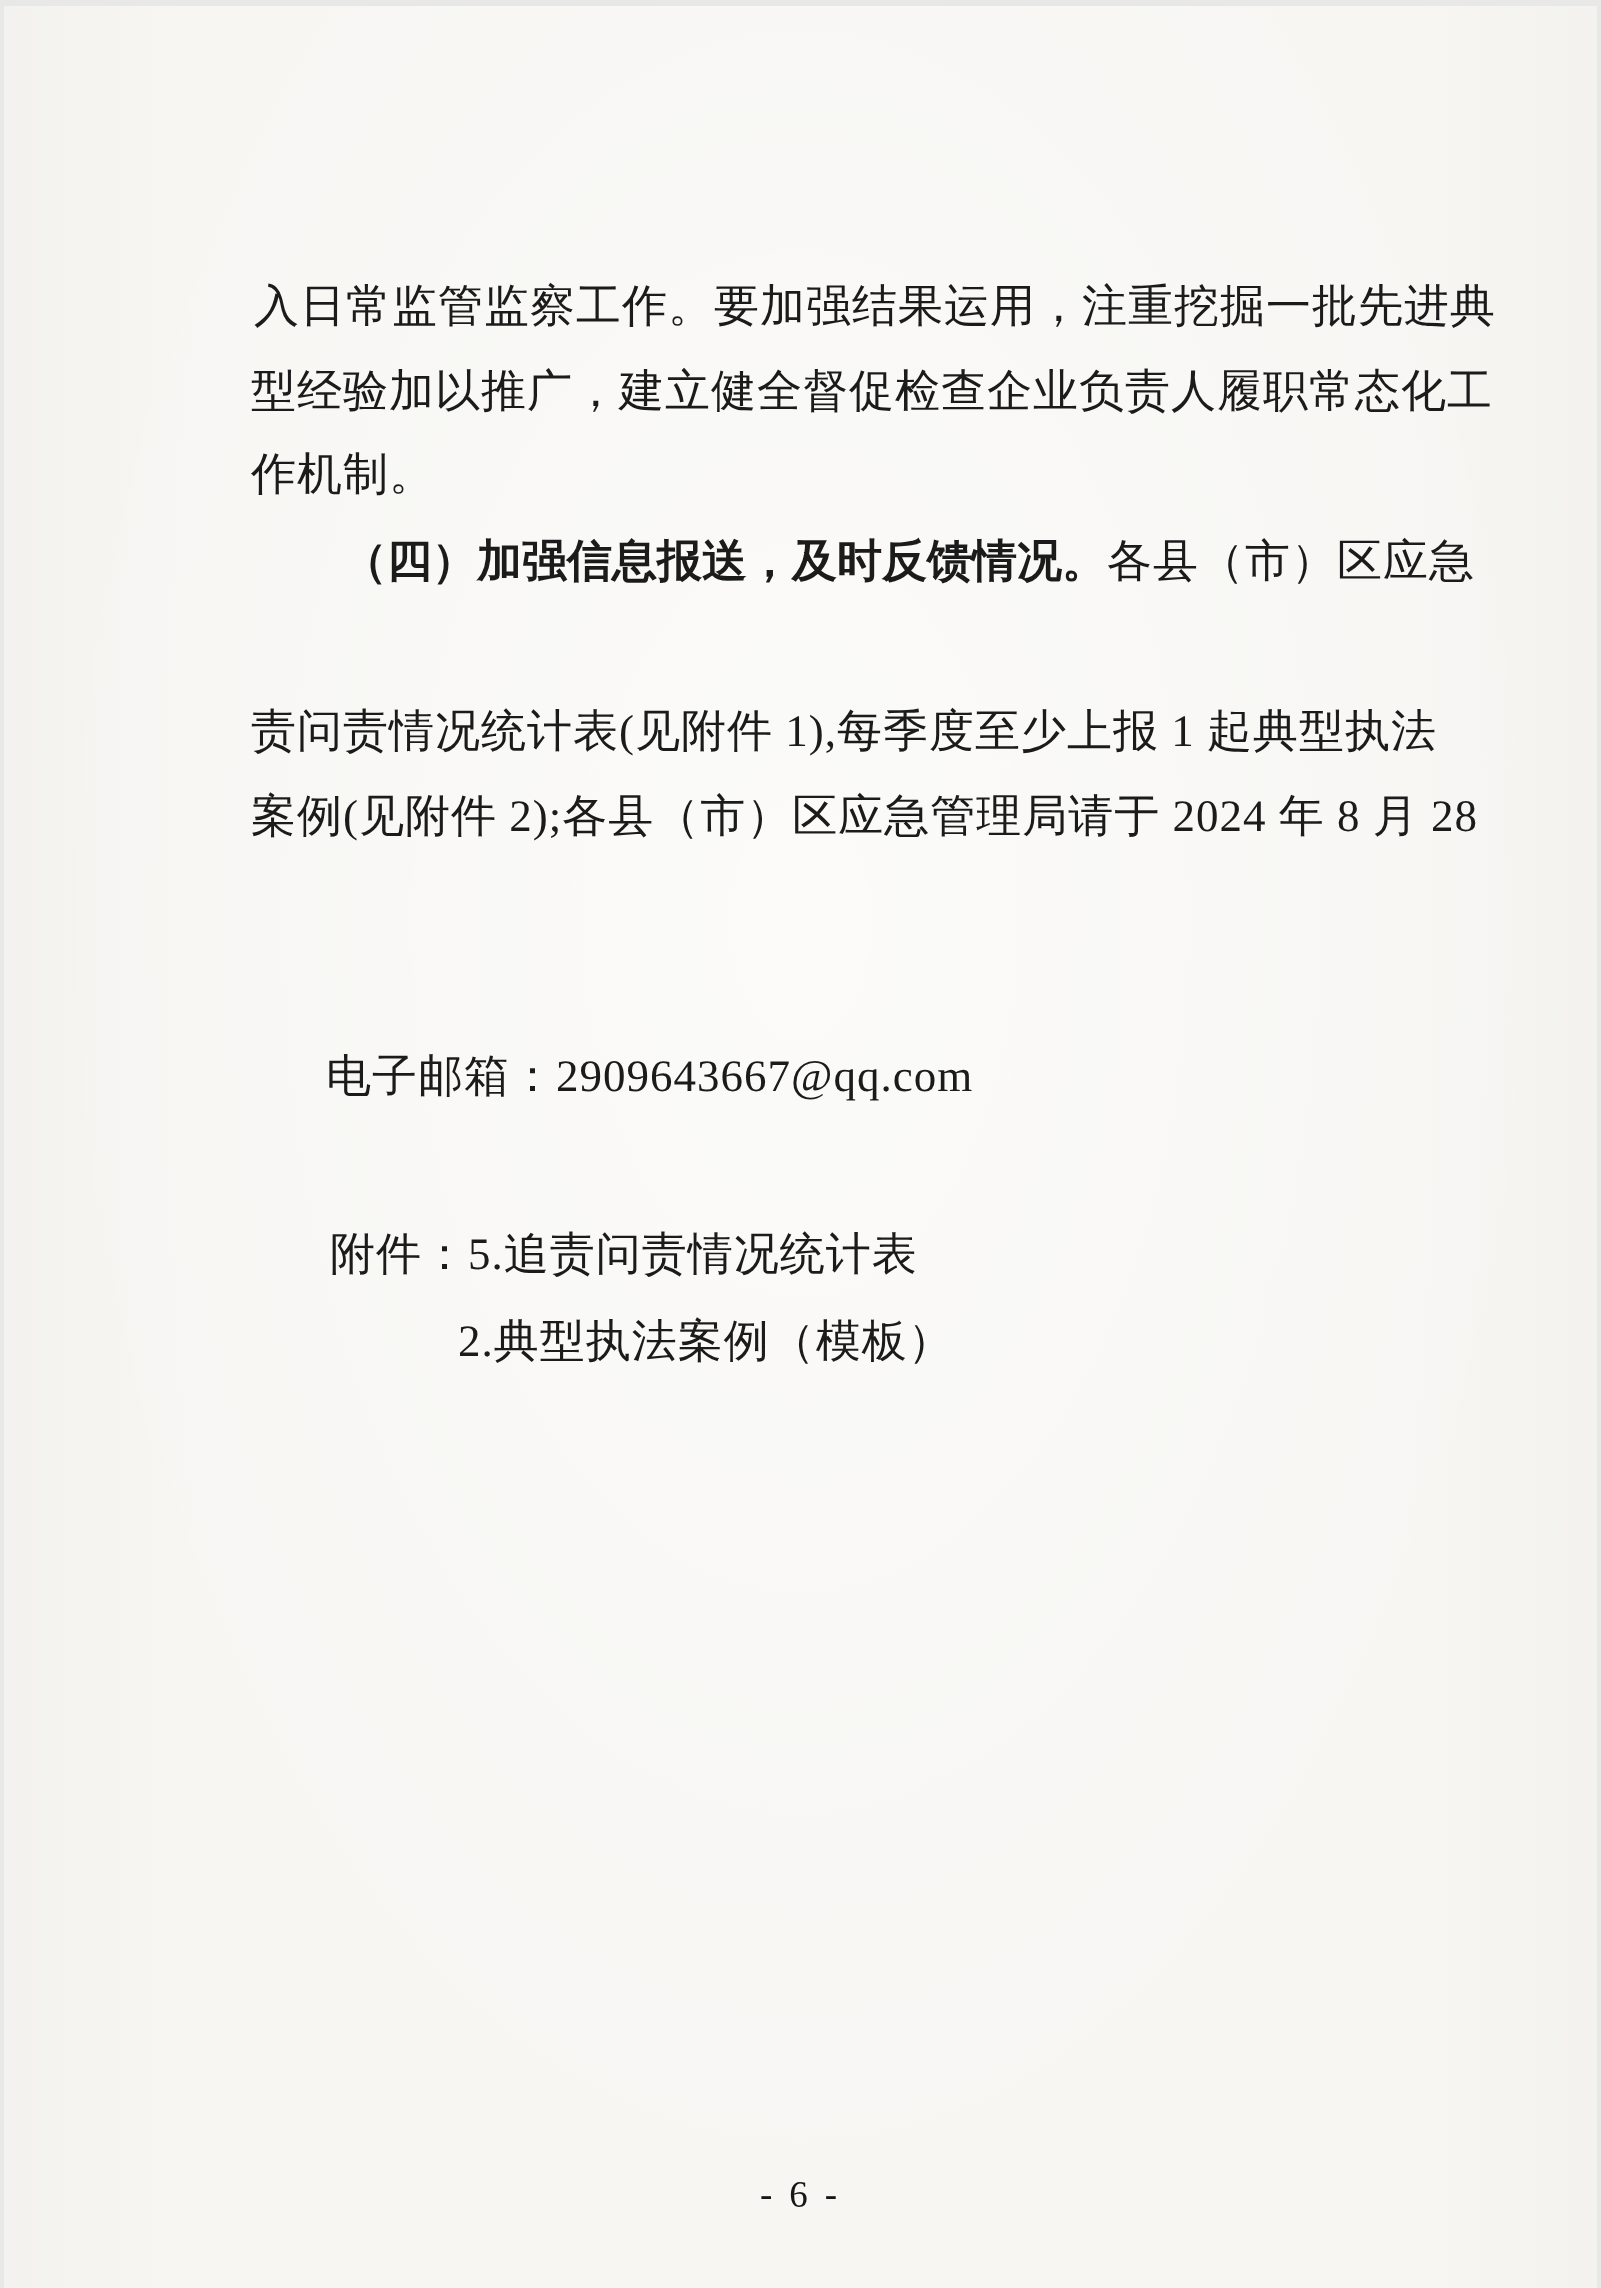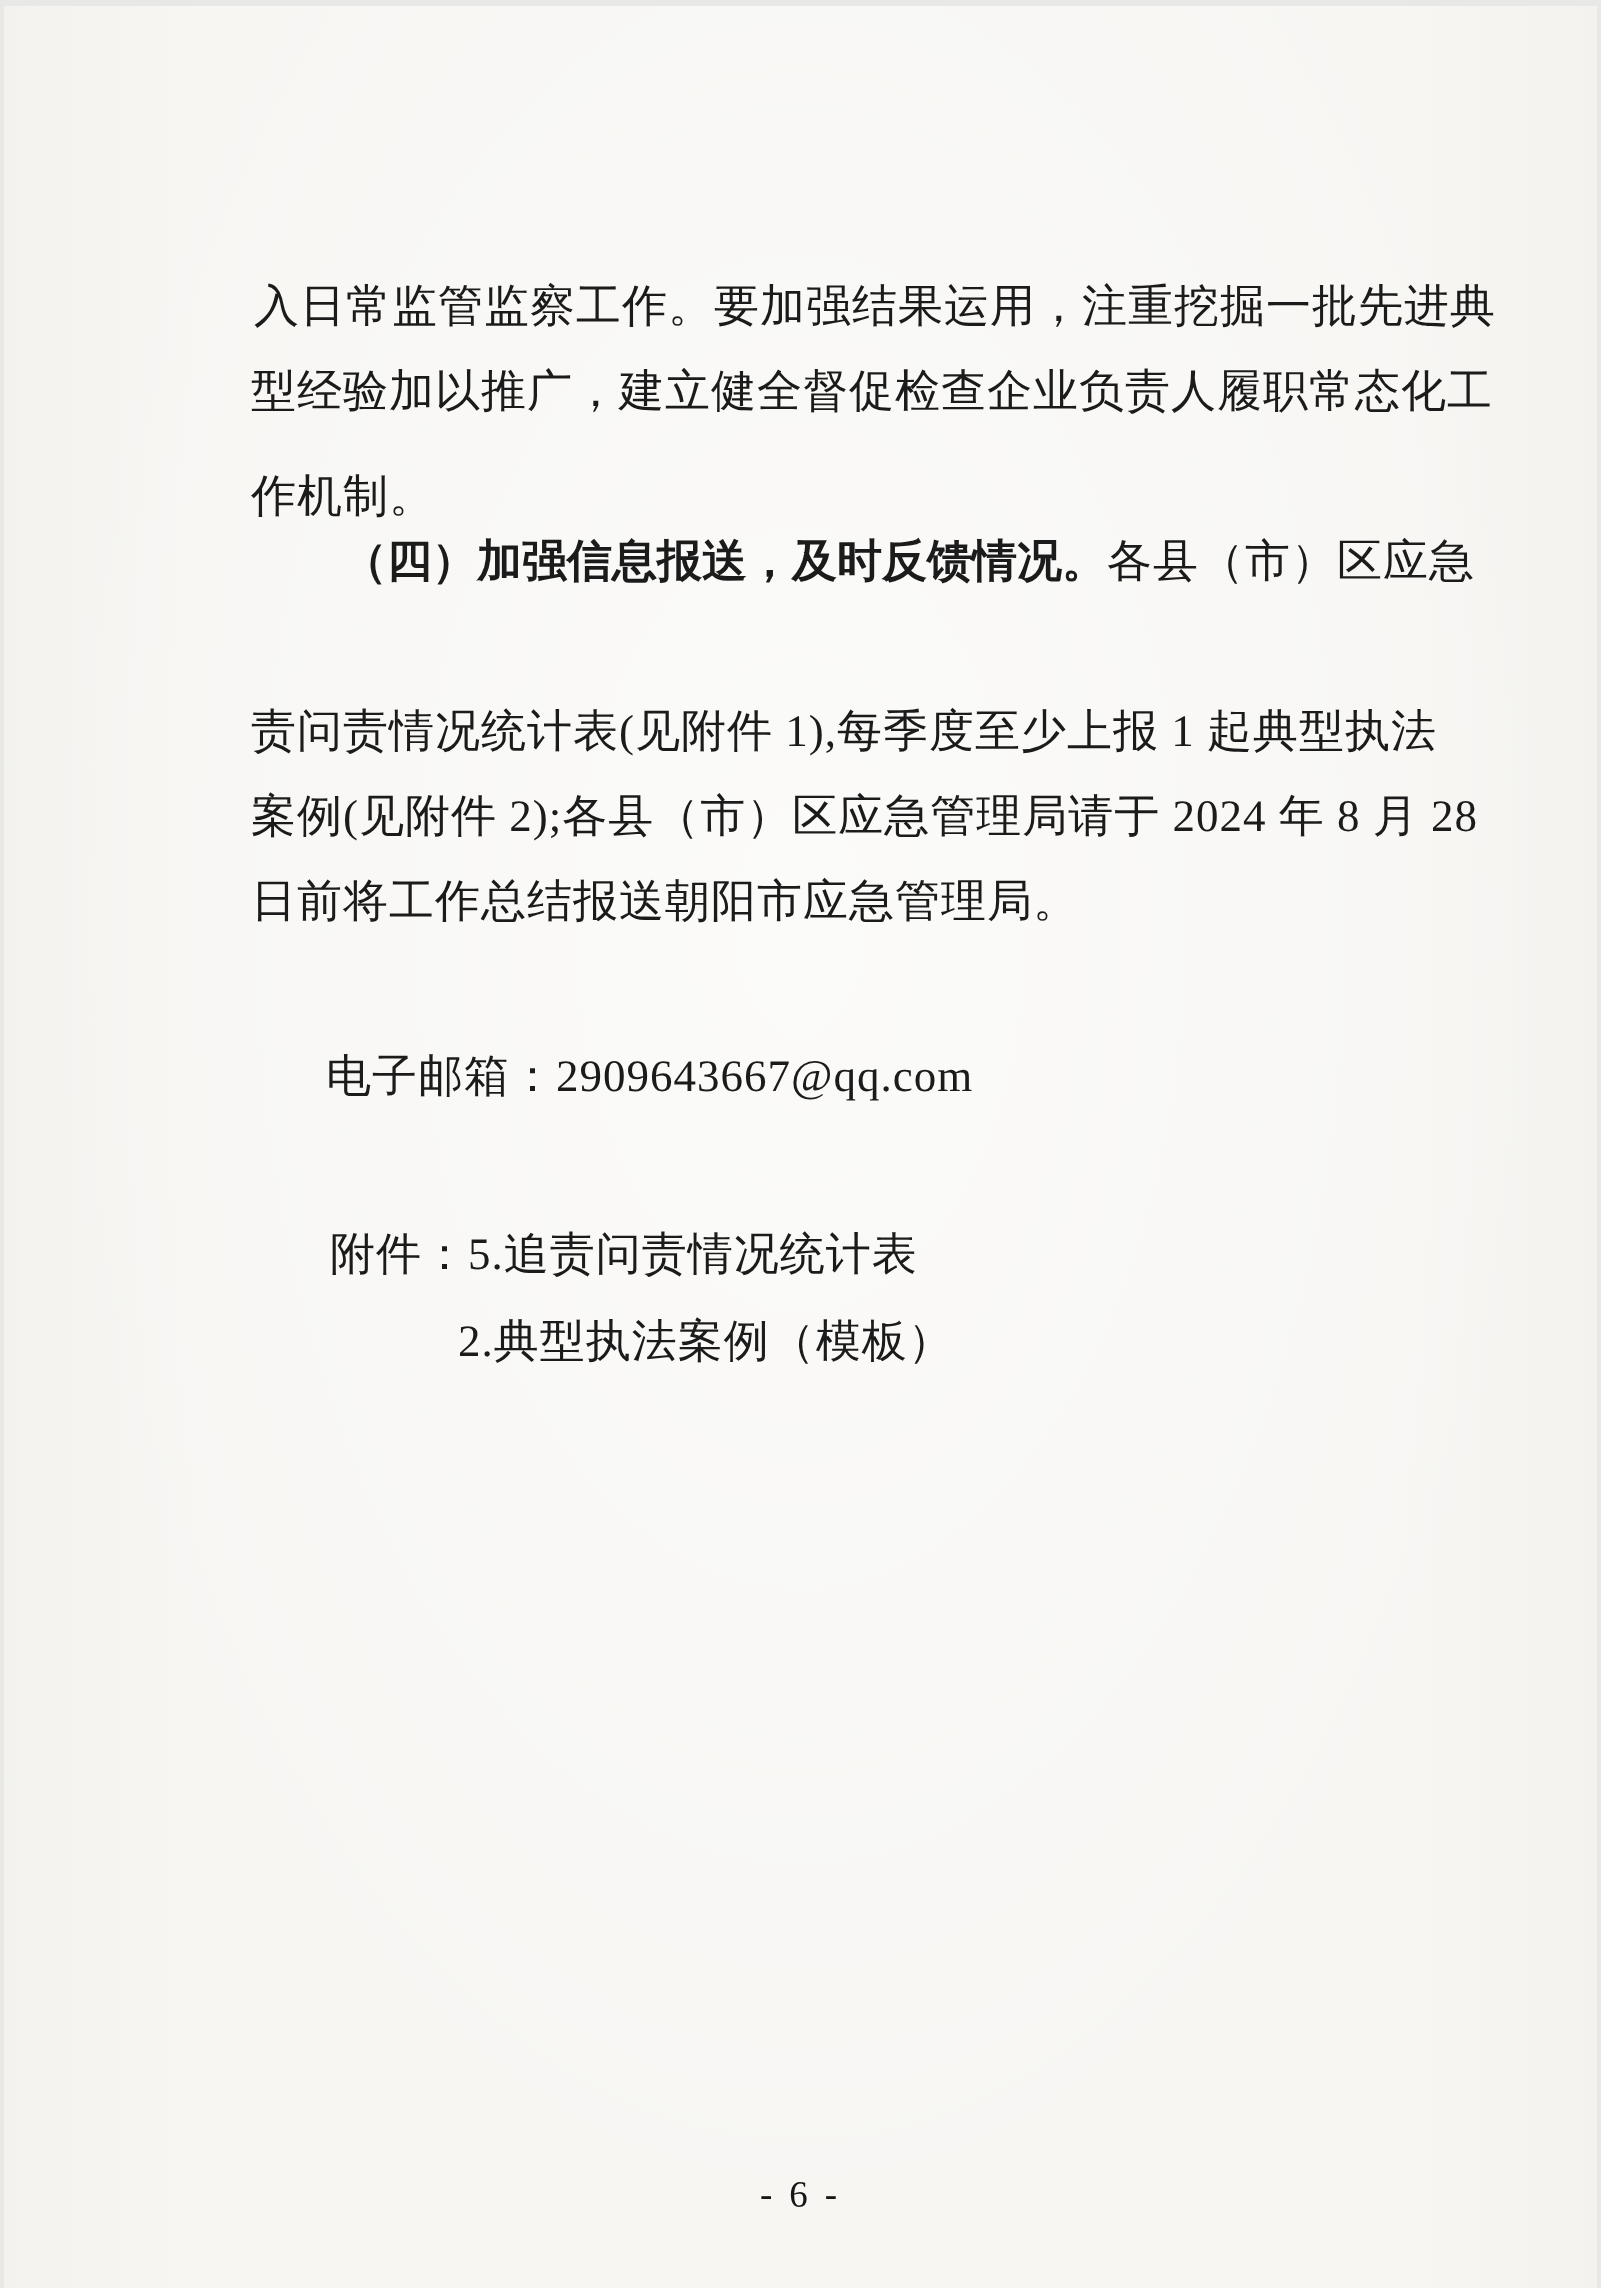--- a/index.html
+++ b/index.html
@@ -24,21 +24,21 @@
     position: absolute;
     font-size: 45px;
     line-height: 1;
     letter-spacing: 1px;
     white-space: pre;
     text-rendering: geometricPrecision;
   }
   .indent-body   { left: 247px; }
   .l1  { top: 278px; left: 250px; }
   .l2  { top: 363px; }
-  .l3  { top: 468px; }
+  .l3  { top: 446px; }
   .l4  { top: 532px; left: 338px; }
   .l5  { top: 617px; }
   .l6  { top: 703px; }
   .l7  { top: 788px; }
   .l8  { top: 873px; }
   .l9  { top: 963px;  left: 322px; }
   .l10 { top: 1048px; left: 322px; }
   .l11 { top: 1226px; left: 326px; }
   .l12 { top: 1313px; left: 454px; }
   .heading-bold {
@@ -64,21 +64,20 @@
 <div class="page">
 
   <div class="line l1 indent-body">入日常监管监察工作。要加强结果运用，注重挖掘一批先进典</div>
   <div class="line l2 indent-body">型经验加以推广，建立健全督促检查企业负责人履职常态化工</div>
   <div class="line l3 indent-body">作机制。</div>
 
   <div class="line l4"><span class="heading-bold">（四）加强信息报送，及时反馈情况。</span><span>各县（市）区应急</span></div>
 
   <div class="line l6 indent-body">责问责情况统计表(见附件 1),每季度至少上报 1 起典型执法</div>
   <div class="line l7 indent-body">案例(见附件 2);各县（市）区应急管理局请于 2024 年 8 月 28</div>
-  <div class="line l8 indent-body">日前将工作总结报送朝阳市应急管理局。</div>
 
   <div class="line l10">电子邮箱：2909643667@qq.com</div>
 
   <div class="line l11"><span>附件：</span><span>5.追责问责情况统计表</span></div>
   <div class="line l12">2.典型执法案例（模板）</div>
 
   <div class="footer-page-number">- 6 -</div>
 
 </div>
 

